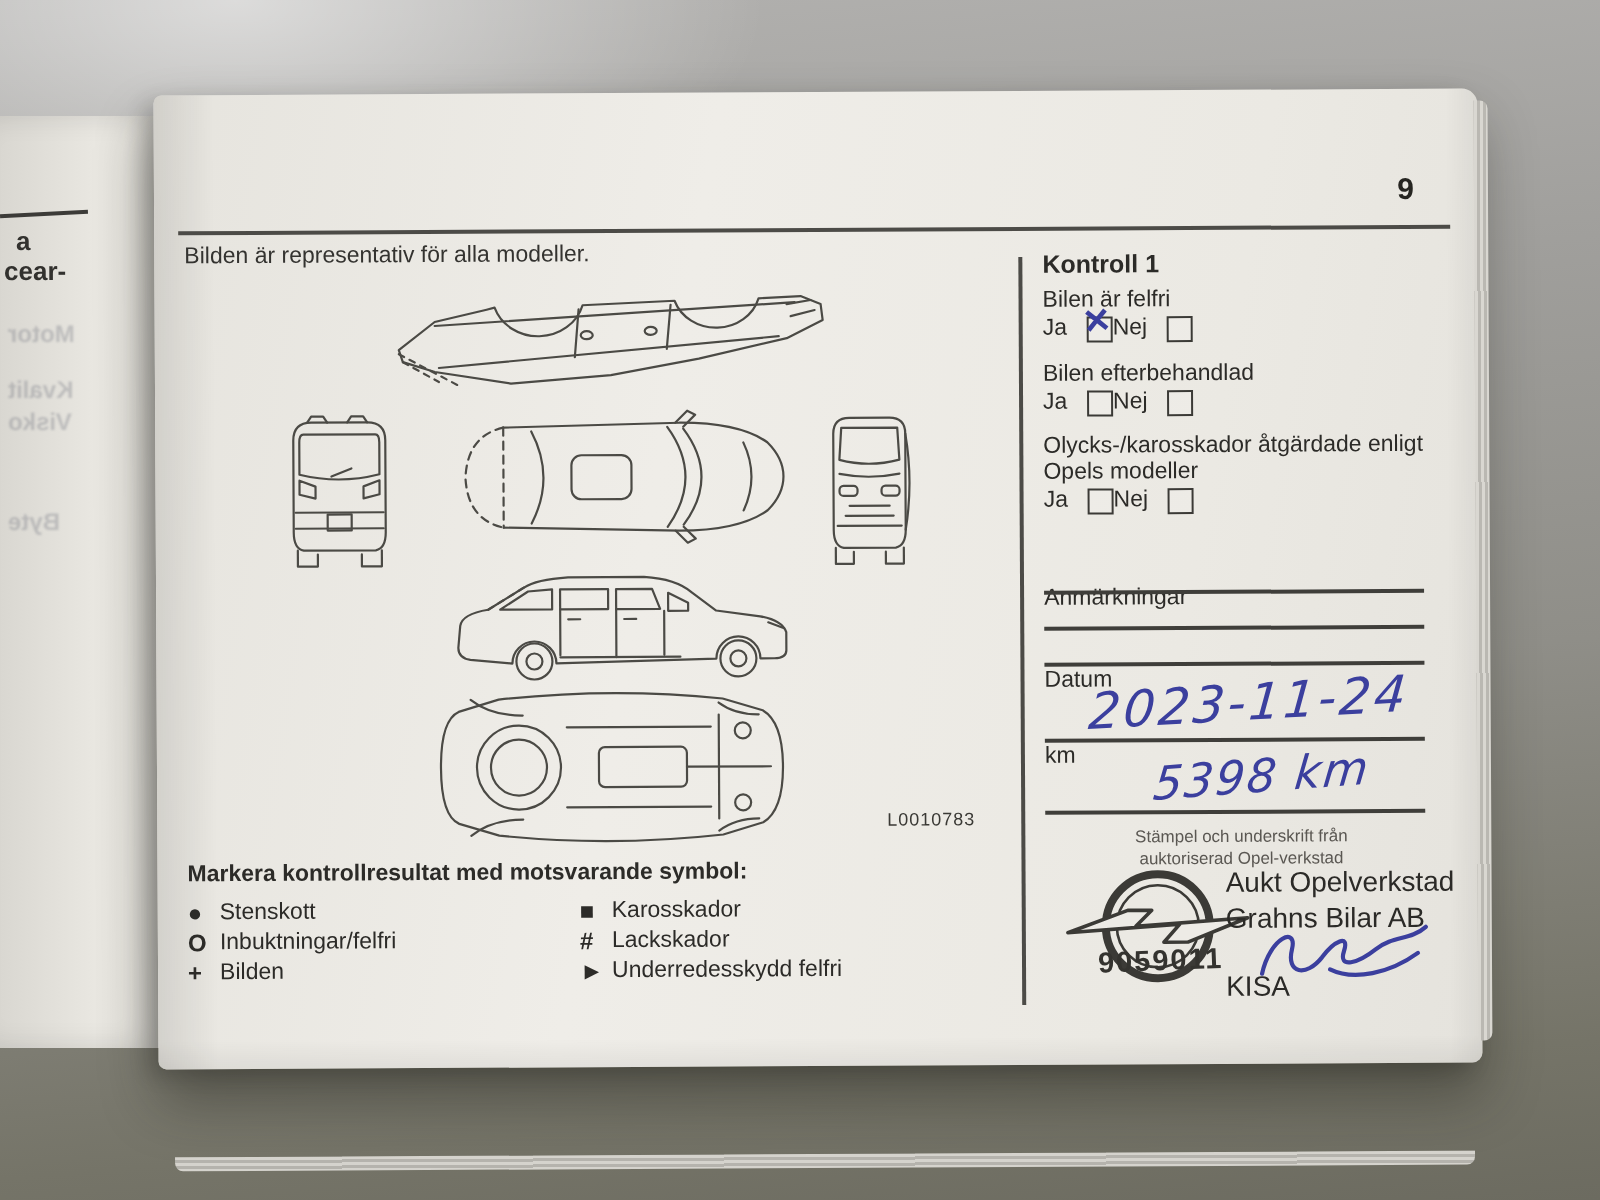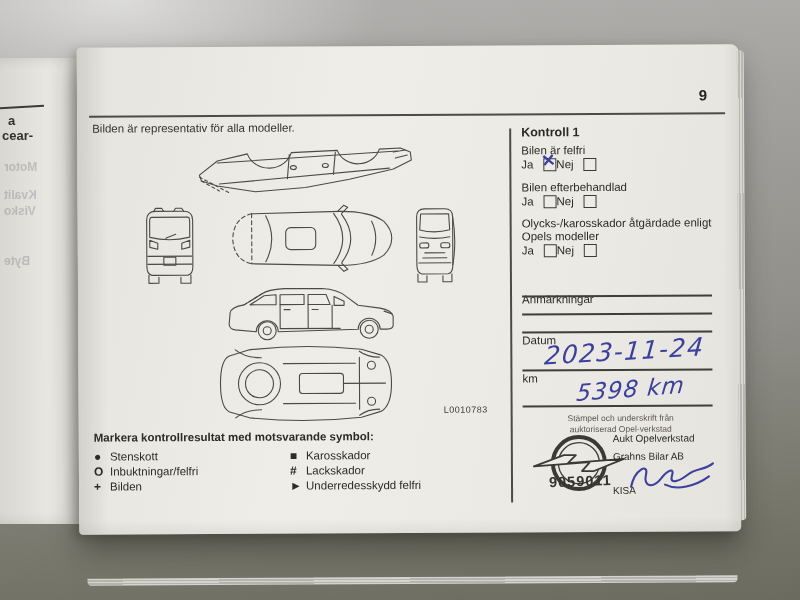--- a/index.html
+++ b/index.html
@@ -79,21 +79,21 @@
   .km-hand{position:absolute;left:498px;top:331px;font-size:23px;letter-spacing:1px;
     transform:rotate(-4deg) skewX(-10deg);}
   
   .stamp-cap{position:absolute;left:444px;width:196px;text-align:center;font-size:8.5px;color:#5a5752;}
   .cap1{top:368px;} .cap2{top:379px;}
   .svg-logo{position:absolute;left:450px;top:384px;}
   .svg-logo .ring{fill:none;stroke:#3b3a36;}
   .svg-logo .bolt{fill:#edebe6;stroke:#3b3a36;stroke-width:1.8;stroke-linejoin:round;}
   .dealer-num{position:absolute;left:470px;top:428px;font-size:14.5px;font-weight:bold;color:#34332f;
     letter-spacing:1px;transform:rotate(-2deg);}
-  .ws{position:absolute;left:534px;font-size:10px;color:#2b2a27;white-space:nowrap;}
+  .ws{position:absolute;left:534px;font-size:14px;color:#2b2a27;white-space:nowrap;}
   .ws1{top:388px;} .ws2{top:406px;} .ws3{top:440px;}
   .svg-sign{position:absolute;left:546px;top:410px;}
   .svg-sign path{fill:none;stroke:#3b3f9e;stroke-width:2.1;stroke-linecap:round;}
 </style>
 </head>
 <body>
 
 <div class="sheen"></div>
 
 <div class="prev-page">

